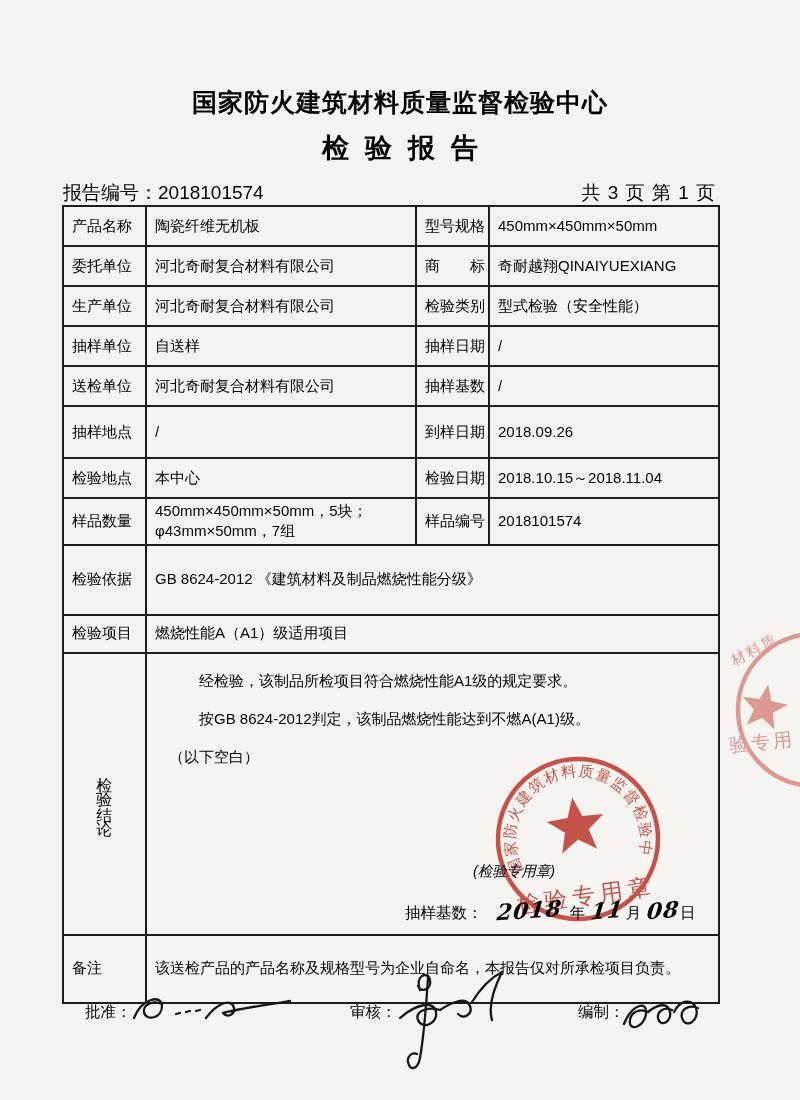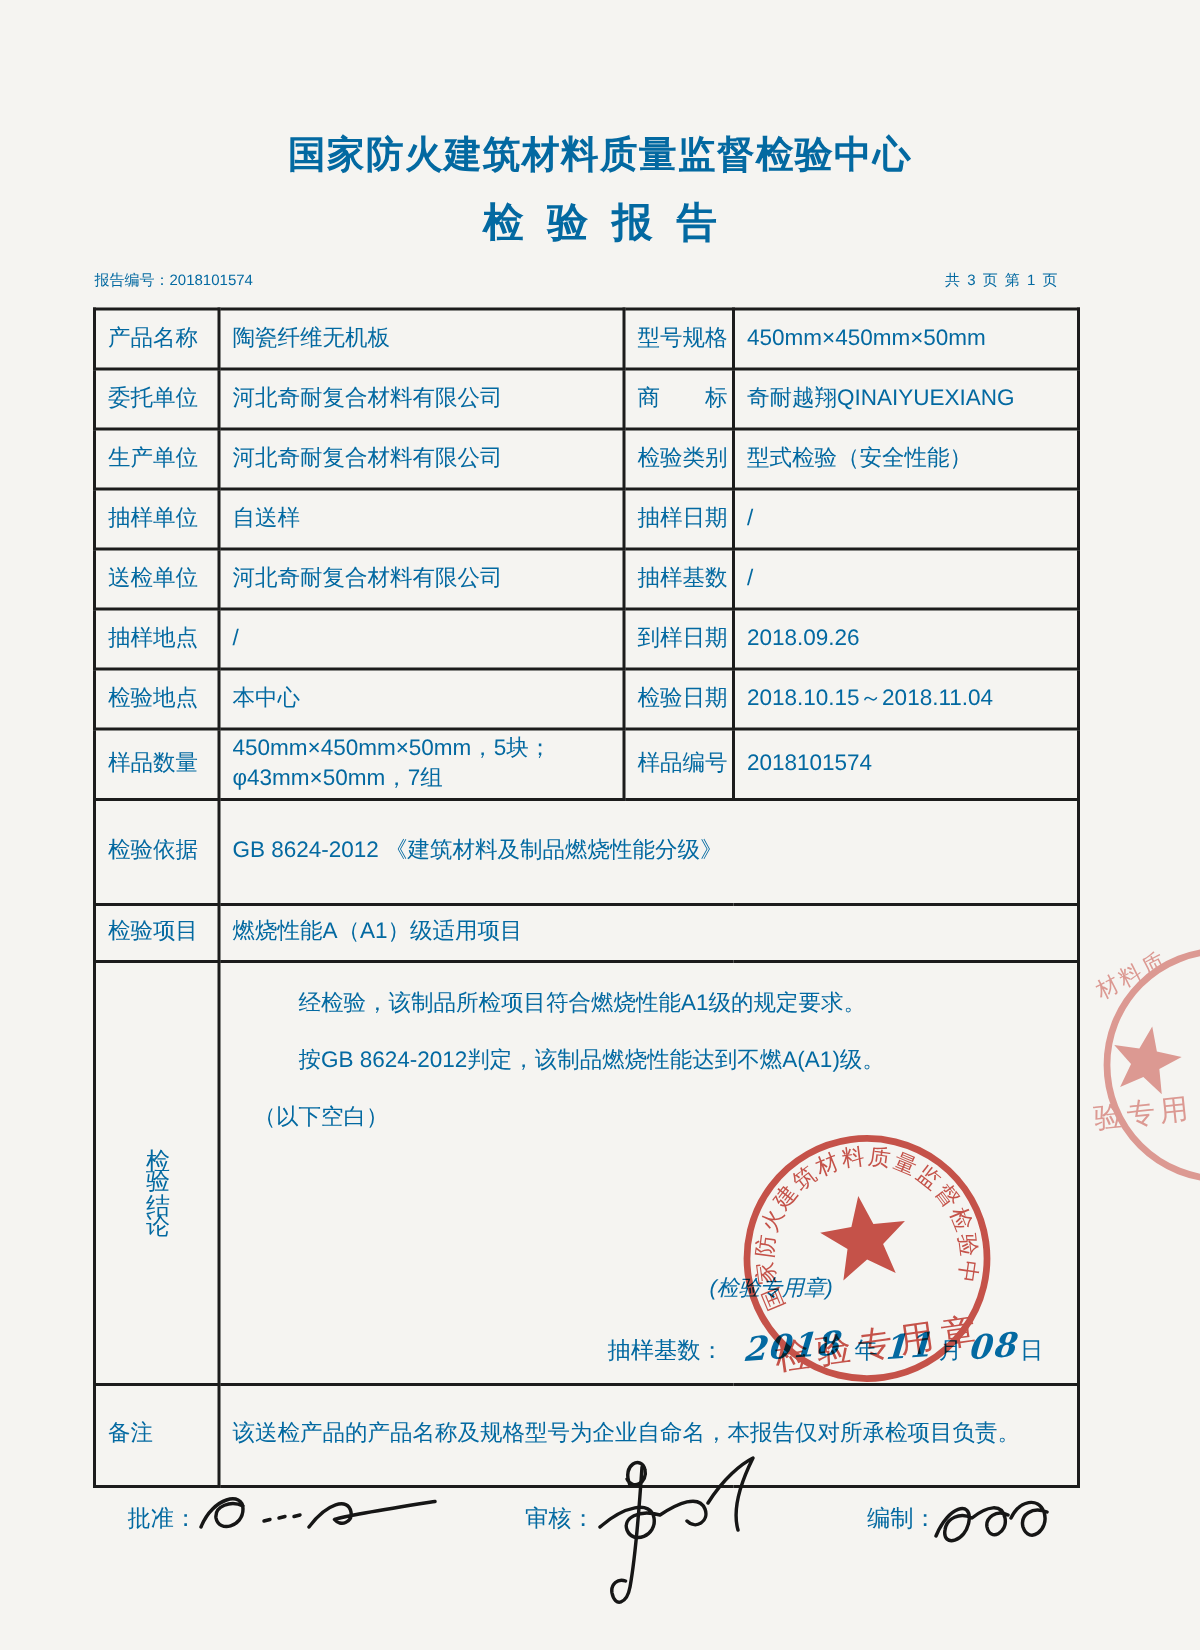--- a/index.html
+++ b/index.html
@@ -1,37 +1,37 @@
 <!DOCTYPE html>
 <html><head>
 <meta charset="utf-8">
 <style>
   html,body{margin:0;padding:0;background:#e8e7e4;}
   .page{
     position:relative;width:800px;height:1100px;margin:0 auto;
     background:#f5f4f1;overflow:hidden;
     font-family:"Liberation Sans","DejaVu Sans",sans-serif;
-    color:#0369a1;
+    color:#000000;
   }
   
   .org-name{
     position:absolute;top:86px;left:0;width:100%;
     text-align:center;font-size:25px;font-weight:bold;letter-spacing:1px;
   }
   .doc-title{
     position:absolute;top:130px;left:0;width:100%;
     text-align:center;font-size:27px;font-weight:bold;
     letter-spacing:16px;padding-left:16px;box-sizing:border-box;
   }
   .report-line{
     position:absolute;top:180px;left:63px;width:655px;height:20px;
-    font-size:10px;
+    font-size:19px;
   }
   .report-no{position:absolute;left:0;top:0;}
-  .pagination{position:absolute;right:12px;top:0;letter-spacing:1px;}
+  .pagination{position:absolute;right:2px;top:0;letter-spacing:1px;}
 
   
   table.report{
     position:absolute;left:62px;top:205px;width:656px;
     border-collapse:collapse;table-layout:fixed;
   }
   table.report td{
     border:2px solid #1c1c1c;font-size:15px;line-height:1.35;
     padding:2px 8px;overflow:hidden;
   }
@@ -112,21 +112,21 @@
         <td class="val">自送样</td>
         <td class="lab">抽样日期</td>
         <td class="val">/</td>
       </tr>
       <tr style="height:40px">
         <td class="lab">送检单位</td>
         <td class="val">河北奇耐复合材料有限公司</td>
         <td class="lab">抽样基数</td>
         <td class="val">/</td>
       </tr>
-      <tr style="height:40px">
+      <tr style="height:52px">
         <td class="lab">抽样地点</td>
         <td class="val">/</td>
         <td class="lab">到样日期</td>
         <td class="val">2018.09.26</td>
       </tr>
       <tr style="height:40px">
         <td class="lab">检验地点</td>
         <td class="val">本中心</td>
         <td class="lab">检验日期</td>
         <td class="val">2018.10.15～2018.11.04</td>

